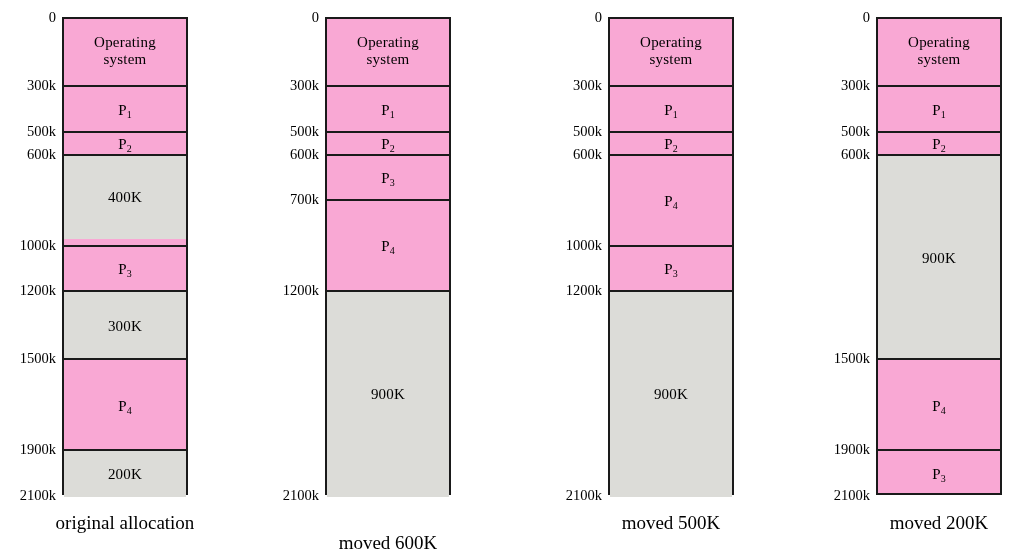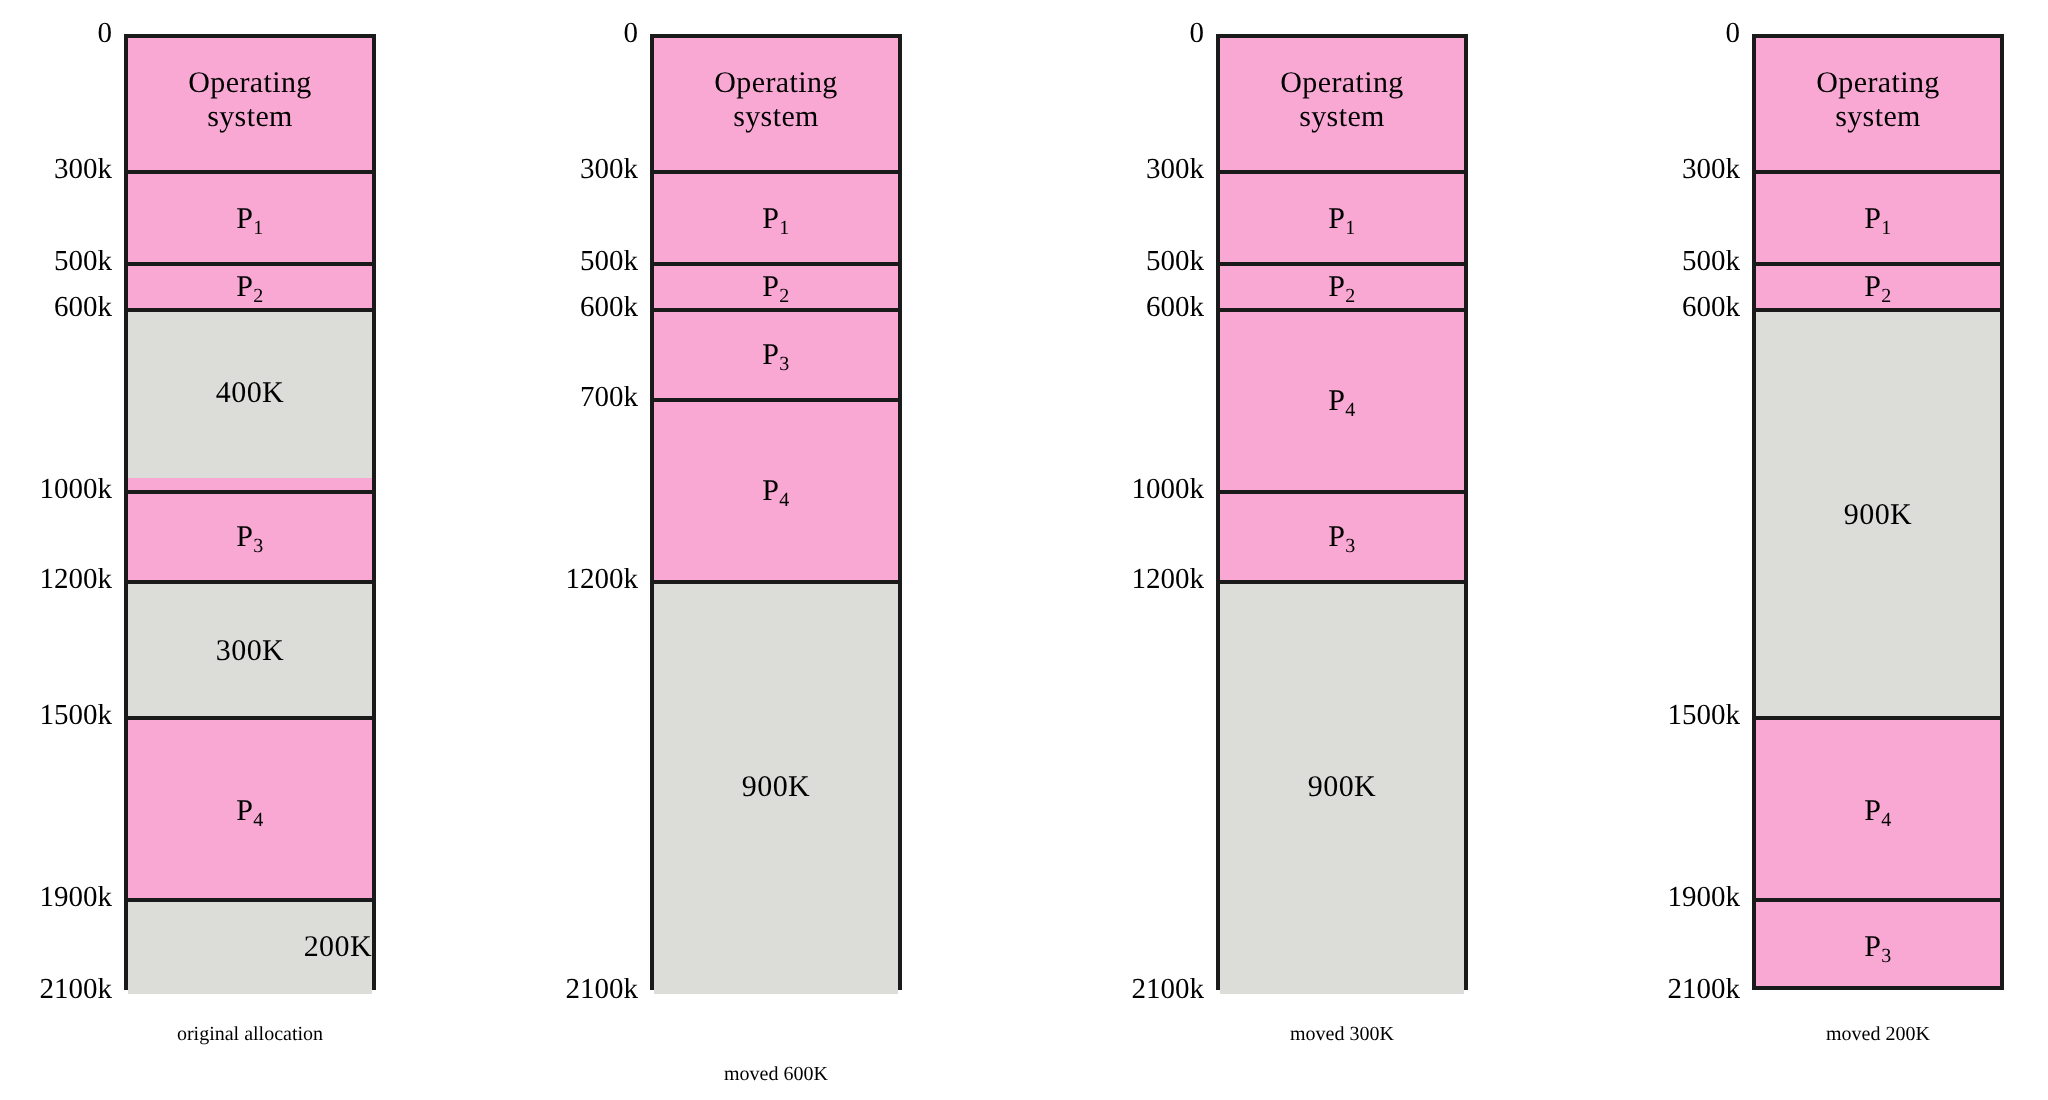--- a/index.html
+++ b/index.html
@@ -29,21 +29,21 @@
     white-space:pre-line;letter-spacing:.2px;
   }
   .seg-label sub{font-size:10px;vertical-align:baseline;position:relative;top:3px;}
   .ticks{position:absolute;top:0;left:0;height:100%;width:100%;pointer-events:none;}
   .tick{
     position:absolute;text-align:right;
     font-size:14.5px;line-height:1;white-space:nowrap;
   }
   .caption{
     position:absolute;text-align:center;
-    font-size:10px;white-space:nowrap;
+    font-size:19px;white-space:nowrap;
   }
 </style>
 </head>
 <body>
 
 <div class="diagram">
     <div class="panel">
       <div class="mem-box" style="left: 62px; top: 17px; width: 126px; height: 478px;">
         <div class="seg" style="top: -2px; height: 68.2857px;">
           <span class="seg-label">Operating
@@ -60,21 +60,21 @@
         </div>
         <div class="seg divider" style="top: 225.619px; height: 47.5238px;">
           <span class="seg-label">P<sub>3</sub></span>
         </div>
         <div class="seg hole divider" style="top: 271.143px; height: 70.2857px; background: rgb(220, 220, 216);">
           <span class="seg-label">300K</span>
         </div>
         <div class="seg divider" style="top: 339.429px; height: 93.0476px;">
           <span class="seg-label">P<sub>4</sub></span>
         </div>
-        <div class="seg hole divider" style="top: 430.476px; height: 47.5238px; background: rgb(220, 220, 216); justify-content: flex-end;">
+        <div class="seg hole divider" style="top: 430.476px; height: 47.5238px; background: rgb(220, 220, 216);">
           <span class="seg-label">200K</span>
         </div>
       </div>
       <div class="ticks">
         <div class="tick" style="top: 10px; left: -18px; width: 74px;">0</div>
         <div class="tick" style="top: 78.2857px; left: -18px; width: 74px;">300k</div>
         <div class="tick" style="top: 123.81px; left: -18px; width: 74px;">500k</div>
         <div class="tick" style="top: 146.571px; left: -18px; width: 74px;">600k</div>
         <div class="tick" style="top: 237.619px; left: -18px; width: 74px;">1000k</div>
         <div class="tick" style="top: 283.143px; left: -18px; width: 74px;">1200k</div>
@@ -141,21 +141,21 @@
       </div>
       <div class="ticks">
         <div class="tick" style="top: 10px; left: 528px; width: 74px;">0</div>
         <div class="tick" style="top: 78.2857px; left: 528px; width: 74px;">300k</div>
         <div class="tick" style="top: 123.81px; left: 528px; width: 74px;">500k</div>
         <div class="tick" style="top: 146.571px; left: 528px; width: 74px;">600k</div>
         <div class="tick" style="top: 237.619px; left: 528px; width: 74px;">1000k</div>
         <div class="tick" style="top: 283.143px; left: 528px; width: 74px;">1200k</div>
         <div class="tick" style="top: 488px; left: 528px; width: 74px;">2100k</div>
       </div>
-      <div class="caption" style="top: 512px; left: 561px; width: 220px;">moved 300K</div>
+      <div class="caption" style="top: 512px; left: 561px; width: 220px;">moved 500K</div>
     </div>
     <div class="panel">
       <div class="mem-box" style="left: 876px; top: 17px; width: 126px; height: 478px;">
         <div class="seg" style="top: -2px; height: 68.2857px;">
           <span class="seg-label">Operating
 system</span>
         </div>
         <div class="seg divider" style="top: 66.2857px; height: 47.5238px;">
           <span class="seg-label">P<sub>1</sub></span>
         </div>

